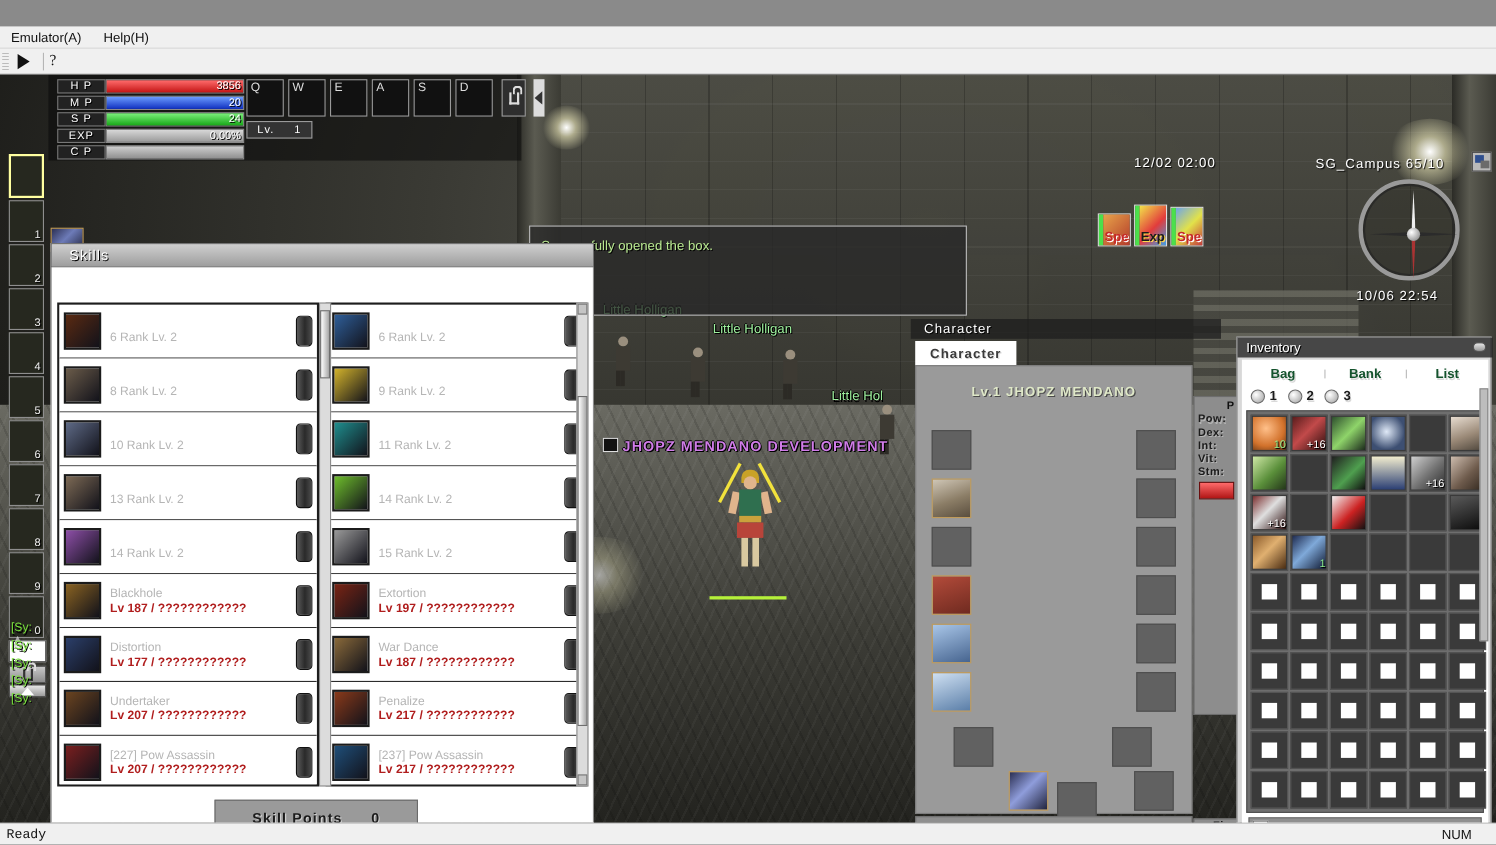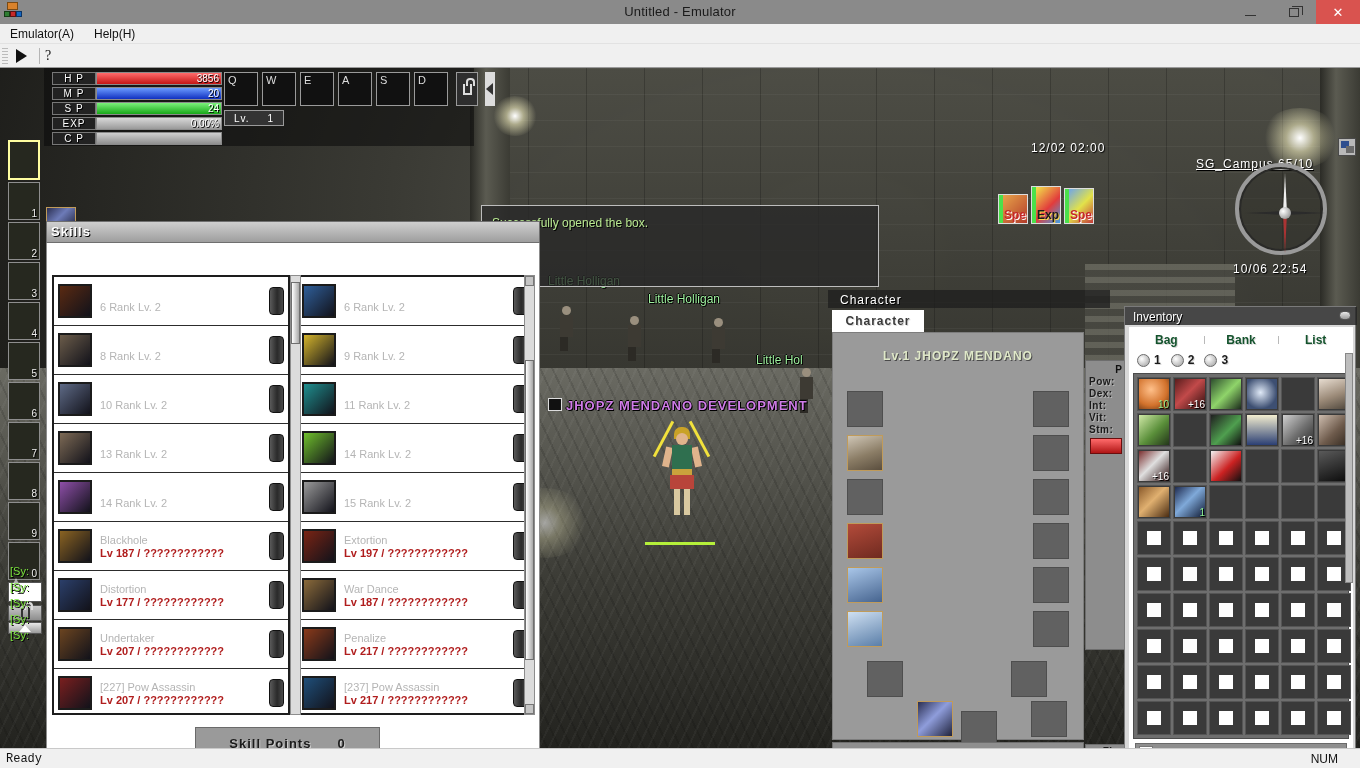--- a/index.html
+++ b/index.html
@@ -138,22 +138,22 @@
 
   
   .sysbox{position:absolute;left:481px;top:137px;width:398px;height:82px;
      background:rgba(40,40,40,.78);border:1px solid #bdbdbd;}
   .sysbox .line{font-size:12px;color:#b8e890;padding:10px 0 0 10px;
      text-shadow:1px 1px 0 #000;}
 
   
   .gtime{position:absolute;left:1031px;top:73px;font-size:12px;color:#fff;
     text-shadow:1px 1px 1px #000;letter-spacing:1px;}
-  .gloc{position:absolute;left:1196px;top:89px;font-size:12px;color:#fff;
-    text-shadow:1px 1px 1px #000;letter-spacing:1px;text-decoration:underline;}
+  .gloc{position:absolute;left:1196px;top:74px;font-size:12px;color:#fff;
+    text-shadow:1px 1px 1px #000;letter-spacing:1px;}
   .rtime{position:absolute;left:1233px;top:194px;font-size:12px;color:#fff;
     text-shadow:1px 1px 1px #000;letter-spacing:1px;}
   .minibtn{position:absolute;right:4px;top:70px;width:18px;height:18px;background:#b9b9b9;
     border:1px solid #4a4a4a;}
   .minibtn i{position:absolute;left:2px;top:2px;width:8px;height:7px;background:#2f4f8f;}
   .minibtn b{position:absolute;left:7px;top:7px;width:8px;height:7px;background:#6b6b6b;}
   .compass{position:absolute;left:1235px;top:95px;width:92px;height:92px;border-radius:50%;
     border:4px solid #9a9a9a;background:rgba(40,40,35,.35);box-shadow:0 0 0 2px #2a2a28 inset;}
   .needle-n{position:absolute;left:44px;top:6px;width:4px;height:40px;background:#efefef;
     clip-path:polygon(50% 0,100% 100%,0 100%);}
@@ -171,22 +171,22 @@
   .buff .lbl{position:absolute;left:4px;right:0;bottom:1px;text-align:center;font-size:12px;
     font-weight:bold;color:#c62828;text-shadow:1px 1px 0 #fff;}
   .buff.exp .lbl{color:#1a1a1a;text-shadow:1px 1px 0 #ffd84d;}
   .buff .art{position:absolute;left:4px;right:0;top:0;bottom:0;}
 
   
   .skillwin{position:absolute;left:46px;top:153px;width:494px;height:540px;
     background:#ffffff; border:1px solid #8c8c8c;}
   .skill-title{position:absolute;left:46px;top:153px;width:494px;height:22px;
     background:linear-gradient(#cfcfcf,#9e9e9e);border:1px solid #6f6f6f;}
-  .skill-title span{font-size:13px;font-weight:bold;color:#fff;text-shadow:1px 1px 0 #000;
-    padding-left:4px;line-height:20px;display:inline-block;letter-spacing:1px;}
+  .skill-title span{font-size:13px;font-weight:normal;color:#fff;text-shadow:1px 1px 0 #000;
+    padding-left:16px;line-height:20px;display:inline-block;letter-spacing:1px;}
   .skill-tabs{position:absolute;left:47px;top:176px;width:492px;height:26px;
     background:#fff;display:flex;align-items:center;}
   .stab{flex:1;text-align:center;font-size:12px;color:#9d9d9d;position:relative;}
   .stab+.stab:before{content:"";position:absolute;left:0;top:2px;bottom:2px;width:1px;background:#c9c9c9;}
   .stab.blank{color:transparent;}
   .skill-cols{position:absolute;left:52px;top:207px;width:482px;height:440px;display:flex;gap:6px;}
   .skill-col{width:238px;height:440px;border:2px solid #1d1d1d;background:#fff;
     position:relative;overflow:hidden;}
   .srow{height:49px;border-bottom:1px solid #2c2c2c;display:flex;align-items:center;
      padding:0 4px;position:relative;background:#fff;}
@@ -292,38 +292,20 @@
      padding:0 3px;margin-bottom:3px;}
   .mico{width:14px;height:14px;background:#fff;border:1px solid #777;}
   .mval{font-size:11px;font-weight:bold;color:#111;margin-left:6px;text-shadow:1px 1px 0 #c8c8c8;}
   .inv-scroll{position:absolute;right:2px;top:46px;width:8px;height:230px;background:#bdbdbd;border:1px solid #888;}
 </style>
 </head>
 <body>
 
 <div id="app">
 
-  <div class="titlebar">
-    <div class="tb-icon">
-      <div class="box"></div>
-        <div class="b1"></div>
-        <div class="b2"></div>
-        <div class="b3"></div>
-    </div>
-    <div class="tb-title">Untitled - Emulator</div>
-    <div class="tb-btns">
-      <div class="tb-btn">
-          <div class="min"></div>
-        </div>
-      <div class="tb-btn">
-          <div class="max"></div>
-        </div>
-      <div class="tb-btn close">✕</div>
-    </div>
-  </div>
 
   <div class="menubar">
     <div class="menu-item">Emulator(A)</div>
     <div class="menu-item">Help(H)</div>
   </div>
 
   <div class="toolbar">
     <div class="grip"></div>
     <div class="tb-run">
         <div class="tri"></div>

